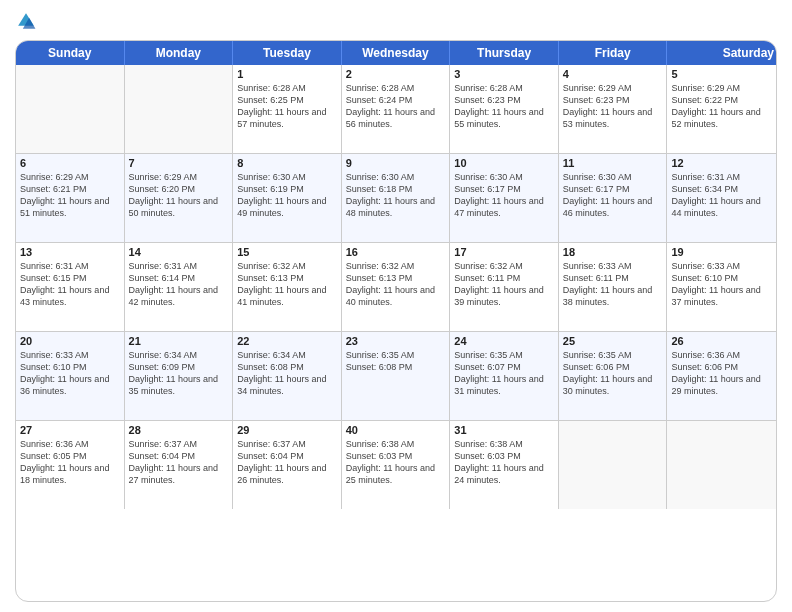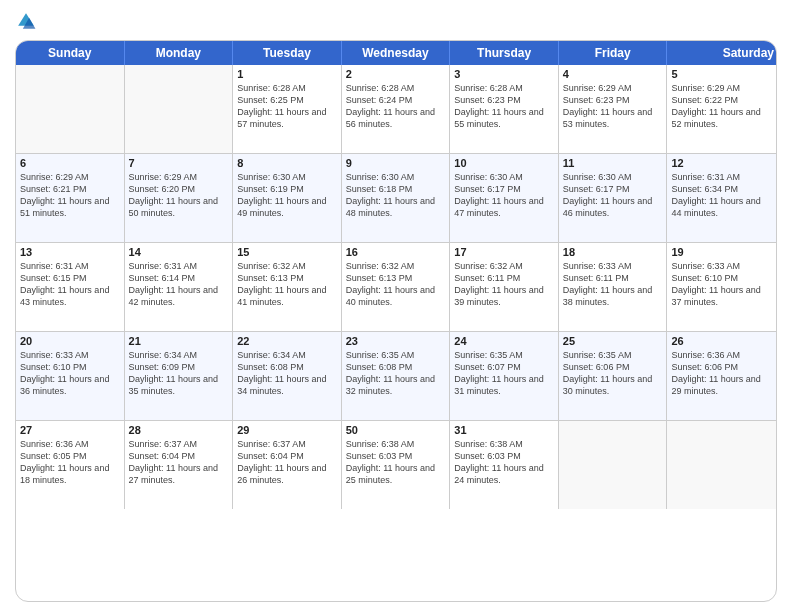--- a/index.html
+++ b/index.html
@@ -326,21 +326,20 @@
               <div>Sunrise: 6:34 AM</div>
               <div>Sunset: 6:08 PM</div>
               <div>Daylight: 11 hours and 34 minutes.</div>
             </div>
           </div>
           <div class="cal-cell">
             <div class="day-num">23</div>
             <div class="day-info">
               <div>Sunrise: 6:35 AM</div>
               <div>Sunset: 6:08 PM</div>
-              <div>Daylight: 11 hours and 32 minutes.</div>
             </div>
           </div>
           <div class="cal-cell">
             <div class="day-num">24</div>
             <div class="day-info">
               <div>Sunrise: 6:35 AM</div>
               <div>Sunset: 6:07 PM</div>
               <div>Daylight: 11 hours and 31 minutes.</div>
             </div>
           </div>
@@ -380,21 +379,21 @@
           </div>
           <div class="cal-cell">
             <div class="day-num">29</div>
             <div class="day-info">
               <div>Sunrise: 6:37 AM</div>
               <div>Sunset: 6:04 PM</div>
               <div>Daylight: 11 hours and 26 minutes.</div>
             </div>
           </div>
           <div class="cal-cell">
-            <div class="day-num">50</div>
+            <div class="day-num">40</div>
             <div class="day-info">
               <div>Sunrise: 6:38 AM</div>
               <div>Sunset: 6:03 PM</div>
               <div>Daylight: 11 hours and 25 minutes.</div>
             </div>
           </div>
           <div class="cal-cell">
             <div class="day-num">31</div>
             <div class="day-info">
               <div>Sunrise: 6:38 AM</div>

